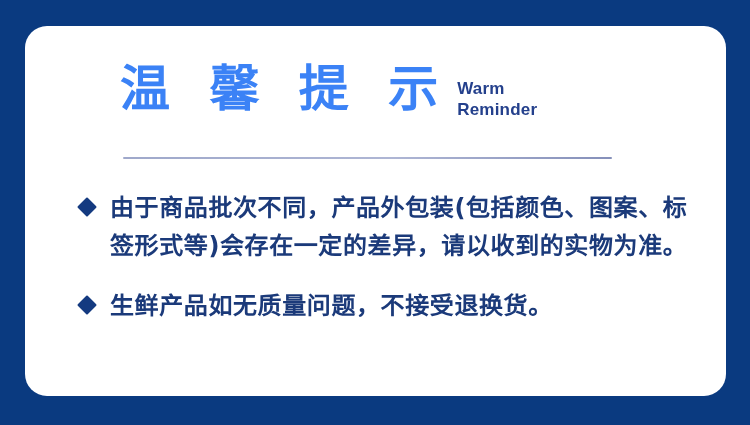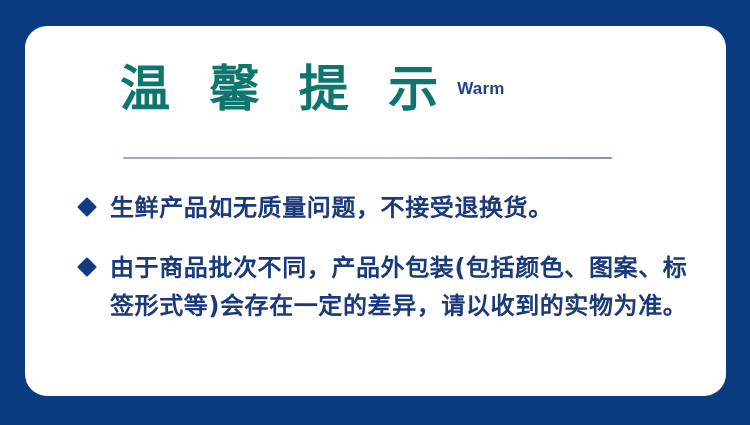--- a/index.html
+++ b/index.html
@@ -39,21 +39,21 @@
     top: 34px;
     display: flex;
     align-items: flex-start;
   }
 
   .title-cjk {
     font-family: "DejaVu Sans", "Liberation Sans", sans-serif;
     font-size: 50px;
     line-height: 58px;
     font-weight: 700;
-    color: #0f766e;                
+    color: #3b82f6;                
     letter-spacing: 11px;
     white-space: nowrap;
     margin: 0;
     text-align: right;
   }
 
   .title-en {
     margin-left: 8px;
     padding-top: 18px;
     font-family: "Liberation Sans", "DejaVu Sans", sans-serif;
@@ -128,33 +128,34 @@
 
 <div class="notice-canvas">
 
   <div class="notice-card">
 
     <div class="notice-header">
       <h1 class="title-cjk">温 馨 提 示</h1>
 
       <div class="title-en">
         <span class="title-en-line">Warm</span>
+        <span class="title-en-line">Reminder</span>
       </div>
     </div>
 
     <div class="notice-divider"></div>
 
     <ul class="notice-list">
 
       <li class="notice-item">
         <span class="bullet-diamond"></span>
-        <p class="notice-text">生鲜产品如无质量问题，不接受退换货。</p>
+        <p class="notice-text">由于商品批次不同，产品外包装(包括颜色、图案、标签形式等)会存在一定的差异，请以收到的实物为准。</p>
       </li>
 
       <li class="notice-item">
         <span class="bullet-diamond"></span>
-        <p class="notice-text">由于商品批次不同，产品外包装(包括颜色、图案、标签形式等)会存在一定的差异，请以收到的实物为准。</p>
+        <p class="notice-text">生鲜产品如无质量问题，不接受退换货。</p>
       </li>
 
     </ul>
 
   </div>
 </div>
 
 </body></html>

